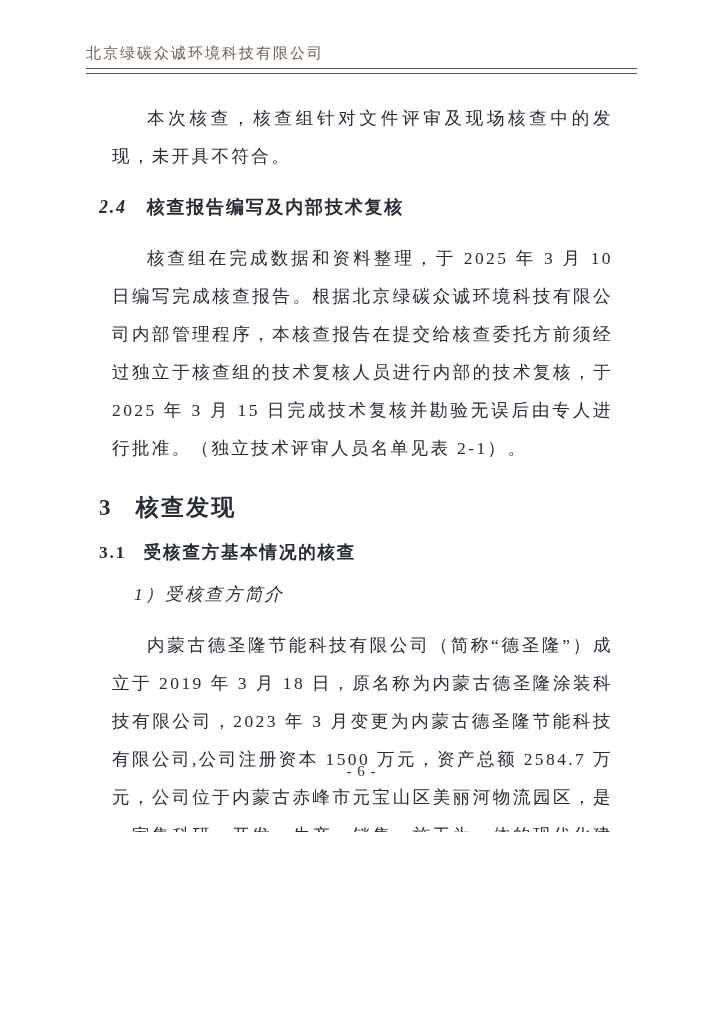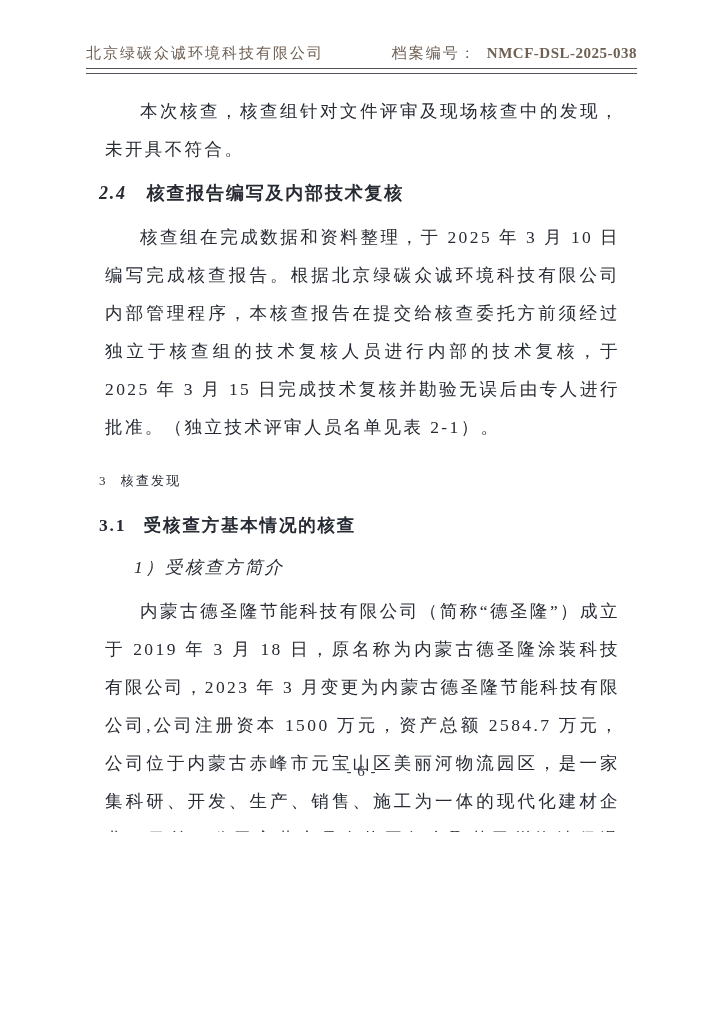--- a/index.html
+++ b/index.html
@@ -48,41 +48,41 @@
     position: absolute;
     top: 86px;
     left: 99px;
     right: 97px;
     font-size: 17.5px;
     line-height: 38px;
     text-align: justify;
     text-justify: inter-character;
   }
   .para {
-    margin: 6px;
+    margin: 13px;
     text-indent: 2em;
     letter-spacing: 2.4px;
   }
   .list-line {
     margin: 0;
     text-indent: 2em;
     letter-spacing: 2.4px;
     font-style: italic;
   }
   .h-l2 {
     font-size: 18px;
     font-weight: 700;
     letter-spacing: 1.8px;
     margin: 6px 0 4px;
   }
   .h-l1 {
-    font-size: 13px;
-    font-weight: 400;
+    font-size: 23px;
+    font-weight: 700;
     letter-spacing: 2.2px;
-    margin: 16px 0 6px;
+    margin: 22px 0 6px;
   }
   .h-l3 {
     font-size: 17.5px;
     font-weight: 700;
     letter-spacing: 1.8px;
     margin: 2px 0 4px;
   }
   .h-l3b {
     font-size: 17px;
     font-weight: 700;
@@ -105,23 +105,20 @@
   }
 </style>
 </head>
 <body>
 
 <div class="page">
 
   <header class="doc-header">
     <div class="header-row">
       <span>北京绿碳众诚环境科技有限公司</span>
-      <span>
-        <span class="file-no-label">档案编号：</span><span class="file-no-value">NMCF-DSL-2025-038</span>
-      </span>
     </div>
     <div class="double-rule"></div>
   </header>
 
   <main class="doc-body">
 
     <p class="para">本次核查，核查组针对文件评审及现场核查中的发现，未开具不符合。</p>
 
     <h2 class="h-l2">
       <span class="h-num-wide">2.4</span><span>核查报告编写及内部技术复核</span>

